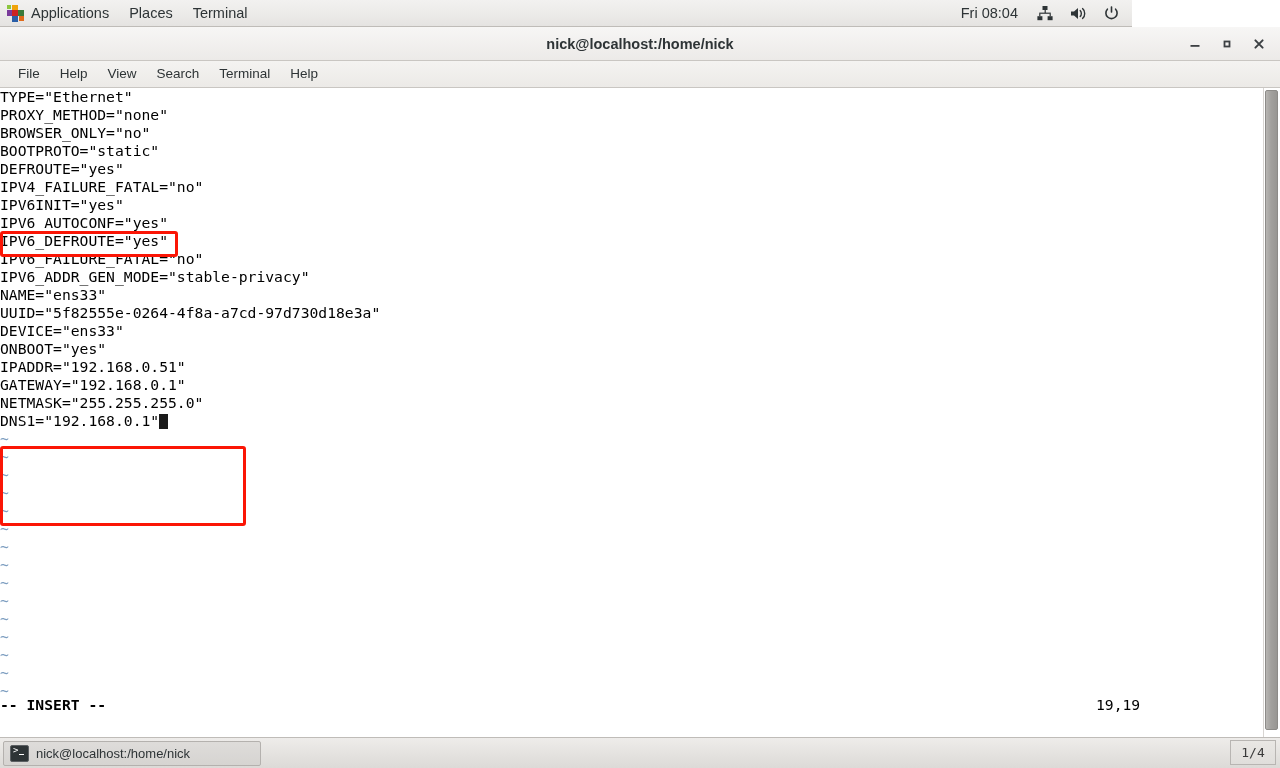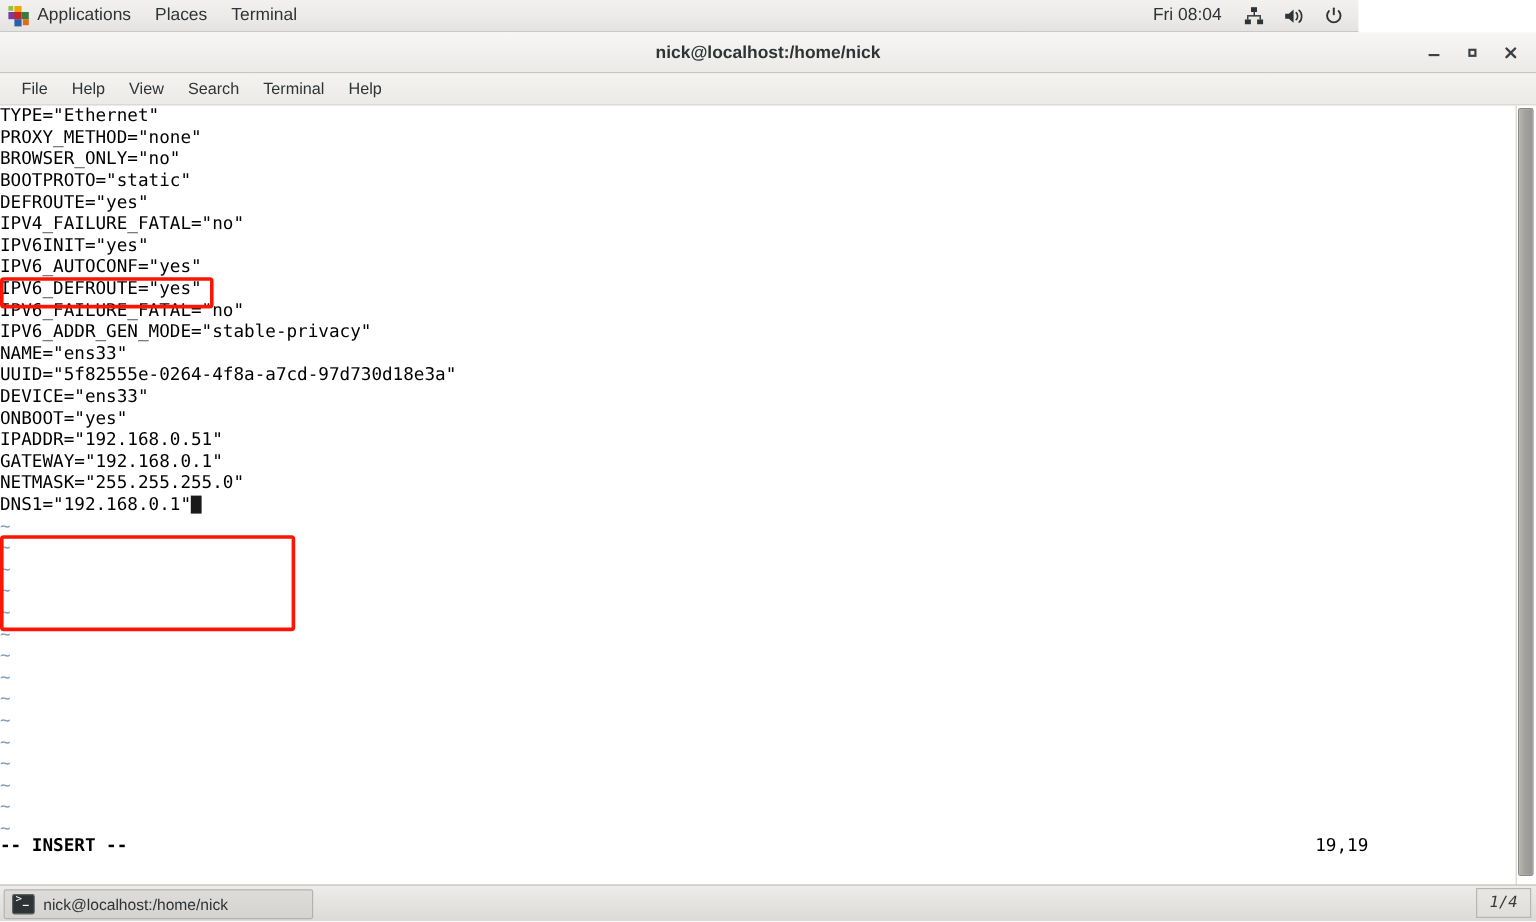--- a/index.html
+++ b/index.html
@@ -249,21 +249,20 @@
     width: 46px; height: 25px;
     border: 1px solid #b8b5b2;
     background: linear-gradient(to bottom, #e9e7e4 0%, #e0dedb 100%);
     box-sizing: border-box;
     display: flex;
     align-items: center;
     justify-content: center;
     font-size: 13px;
     color: #3a3a3a;
     font-family: "DejaVu Sans Mono", monospace;
-    font-style: italic;
   }
 </style>
 </head>
 <body>
 
 <div id="screen">
 
   <div id="top-panel">
     <div id="app-menu" class="panel-item">
       <span class="appicon">

